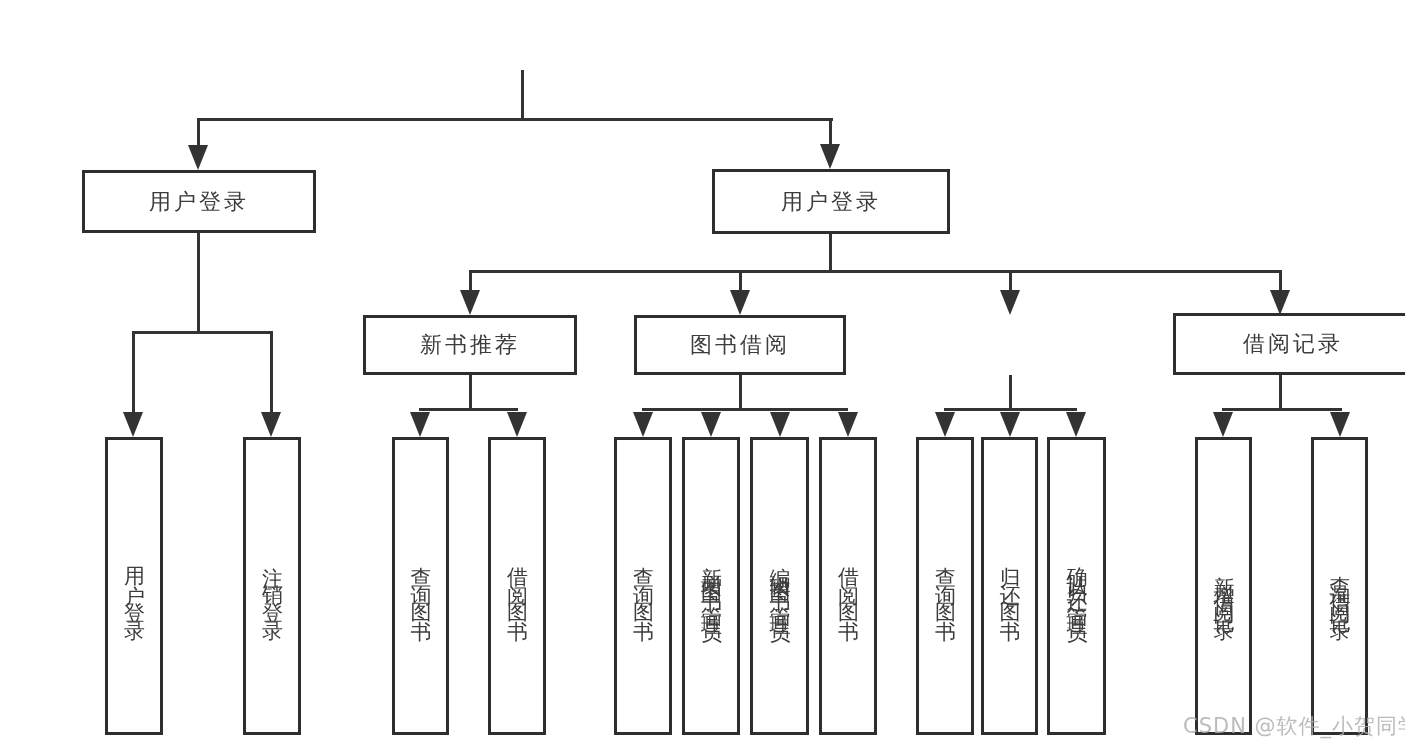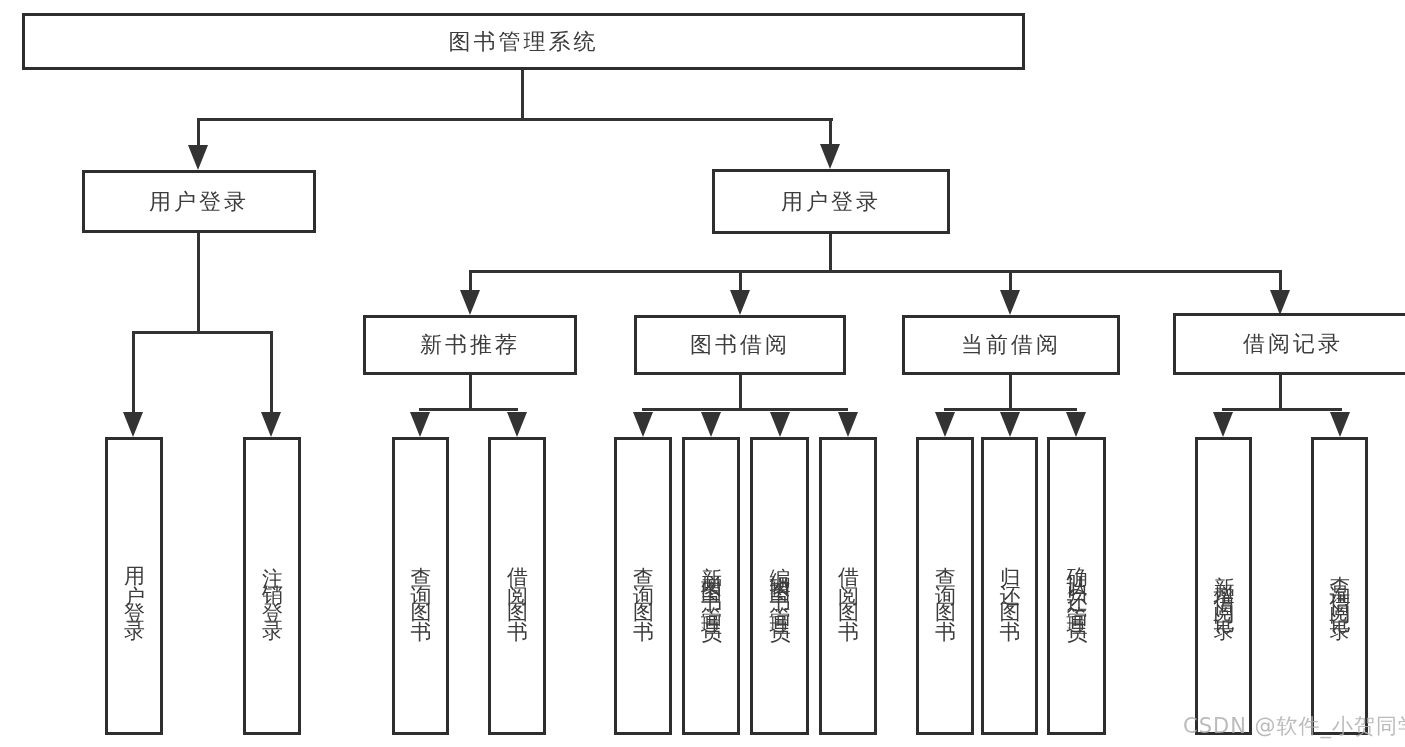--- a/index.html
+++ b/index.html
@@ -56,23 +56,20 @@
     font-size:21px; letter-spacing:1px;
     color:#b0b0b0; opacity:.85;
     z-index:5; white-space:nowrap;
   }
 </style>
 </head>
 <body>
 
 <div id="canvas">
 
-  <div class="hbox" style="left:22px;top:13px;width:1003px;height:57px">
-    <span>图书管理系统</span>
-  </div>
 
   <div class="vl" style="left:521px;top:70px;height:50px"></div>
   <div class="hl" style="left:197px;top:118px;width:636px"></div>
   <div class="vl" style="left:197px;top:118px;height:32px"></div>
   <div class="ar" style="left:188px;top:145px"></div>
   <div class="vl" style="left:829px;top:118px;height:31px"></div>
   <div class="ar" style="left:820px;top:144px"></div>
 
   <div class="hbox" style="left:82px;top:170px;width:234px;height:63px">
     <span>用户登录</span>
@@ -97,23 +94,20 @@
   <div class="vl" style="left:1009px;top:270px;height:25px"></div>
   <div class="ar" style="left:1000px;top:290px"></div>
   <div class="vl" style="left:1279px;top:270px;height:25px"></div>
   <div class="ar" style="left:1270px;top:290px"></div>
 
   <div class="hbox" style="left:634px;top:315px;width:212px;height:60px">
     <span>图书借阅</span>
   </div>
   <div class="hbox" style="left:363px;top:315px;width:214px;height:60px">
     <span>新书推荐</span>
-  </div>
-  <div class="hbox" style="left:902px;top:315px;width:218px;height:60px">
-    <span>当前借阅</span>
   </div>
   <div class="hbox" style="left:1173px;top:313px;width:240px;height:62px">
     <span>借阅记录</span>
   </div>
 
   <div class="vl" style="left:469px;top:375px;height:35px"></div>
   <div class="hl" style="left:419px;top:408px;width:99px"></div>
   <div class="ar" style="left:410px;top:412px"></div>
   <div class="ar" style="left:507px;top:412px"></div>
 

